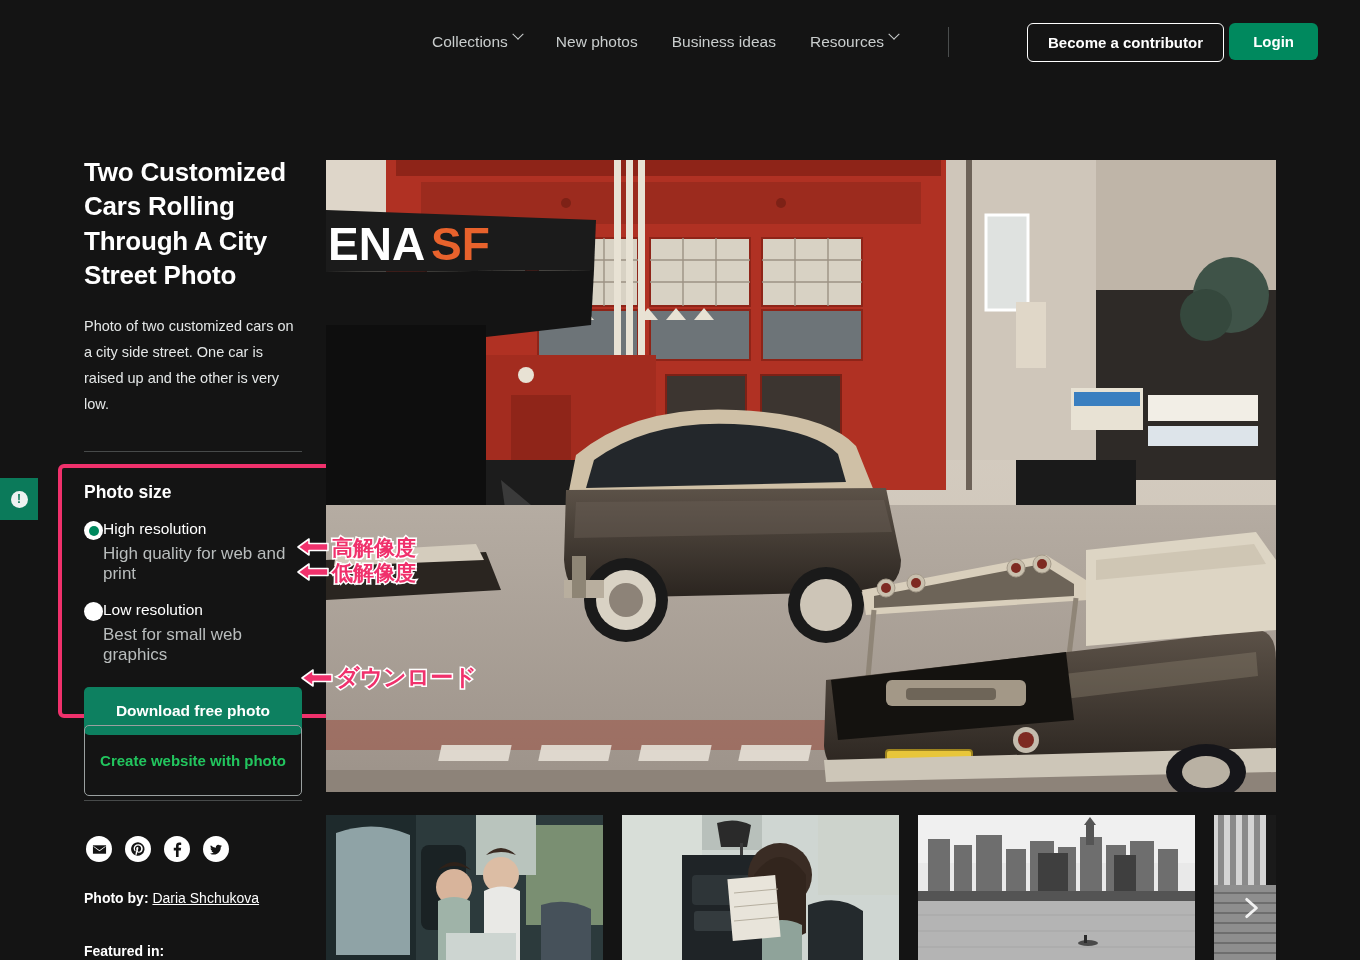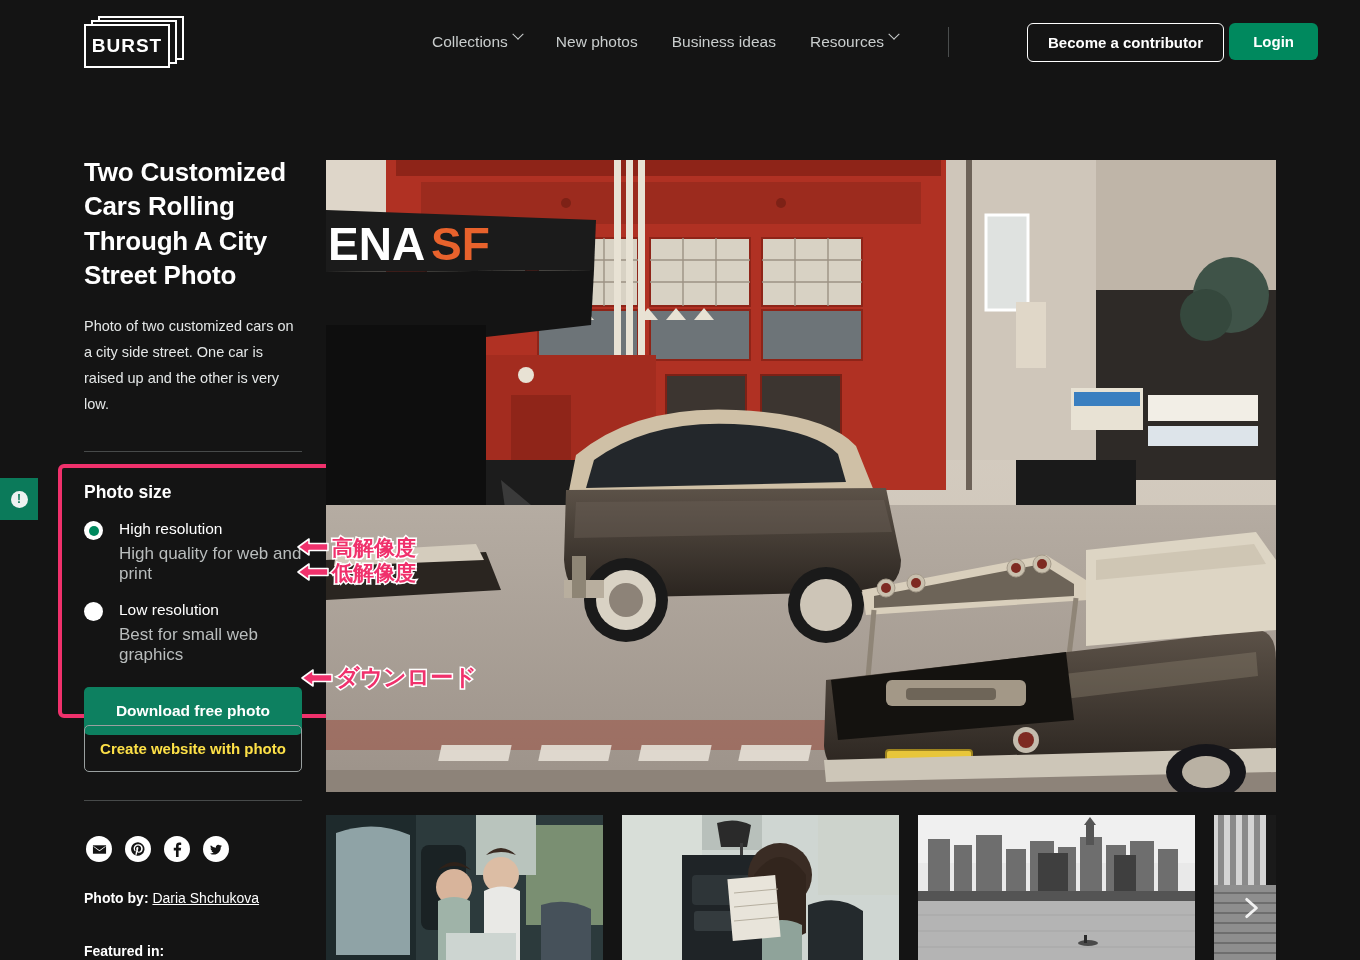--- a/index.html
+++ b/index.html
@@ -81,32 +81,32 @@
   .radio-row { display: flex; align-items: flex-start; margin-top: 17px; cursor: pointer; }
   .radio {
     width: 19px; height: 19px; border-radius: 50%; background: #fff;
     flex: 0 0 auto; margin-top: 1px; position: relative;
   }
   .radio.on { background: #fff; }
   .radio.on::after {
     content: ""; position: absolute; left: 4.5px; top: 4.5px;
     width: 10px; height: 10px; border-radius: 50%; background: #00895e;
   }
-  .radio-texts { margin-left: 16px; }
+  .radio-texts { margin-left: 0; }
   .radio-label { color: #fff; font-size: 15.5px; line-height: 1.1; }
   .radio-sub { color: #b9bdbd; font-size: 17px; margin-top: 6px; }
 
   .btn-download {
     display: block; width: 218px; margin-top: 22px; padding: 15px 0;
     background: #0d8060; color: #fff; font-size: 15.5px; font-weight: bold;
     border: none; border-radius: 5px; cursor: pointer; text-align: center;
   }
   .btn-create {
     display: block; position: absolute; left: 84px; top: 725px; width: 218px;
-    padding: 14px 0; background: transparent; color: #fde047;
+    padding: 26px 0; background: transparent; color: #22c55e;
     font-size: 15px; font-weight: bold; border: 1.4px solid #9aa0a0;
     border-radius: 5px; cursor: pointer; text-align: center;
   }
   .hr2 { position: absolute; left: 84px; top: 800px; width: 218px; height: 1px; background: #474a4a; }
 
   
   .socials { position: absolute; left: 86px; top: 836px; display: flex; gap: 13px; }
   .soc {
     width: 26px; height: 26px; border-radius: 50%; background: #fff;
     display: flex; align-items: center; justify-content: center; cursor: pointer;
@@ -147,27 +147,20 @@
   .anno-2 { left: 296px; top: 561px; }
   .anno-3 { left: 300px; top: 666px; }
   .anno-3 .anno-text { font-size: 23px; }
 </style>
 </head>
 <body>
 
 <div class="page">
 
   <div class="header">
-    <div class="logo-wrap">
-      <div class="logo-layer logo-l3"></div>
-      <div class="logo-layer logo-l2"></div>
-      <div class="logo-layer logo-l1">
-        <span class="logo-text">BURST</span>
-      </div>
-    </div>
 
     <div class="nav">
       <div class="nav-item">
         <span>Collections</span>
         <i class="chev"></i>
       </div>
       <div class="nav-item">
         <span>New photos</span>
       </div>
       <div class="nav-item">

